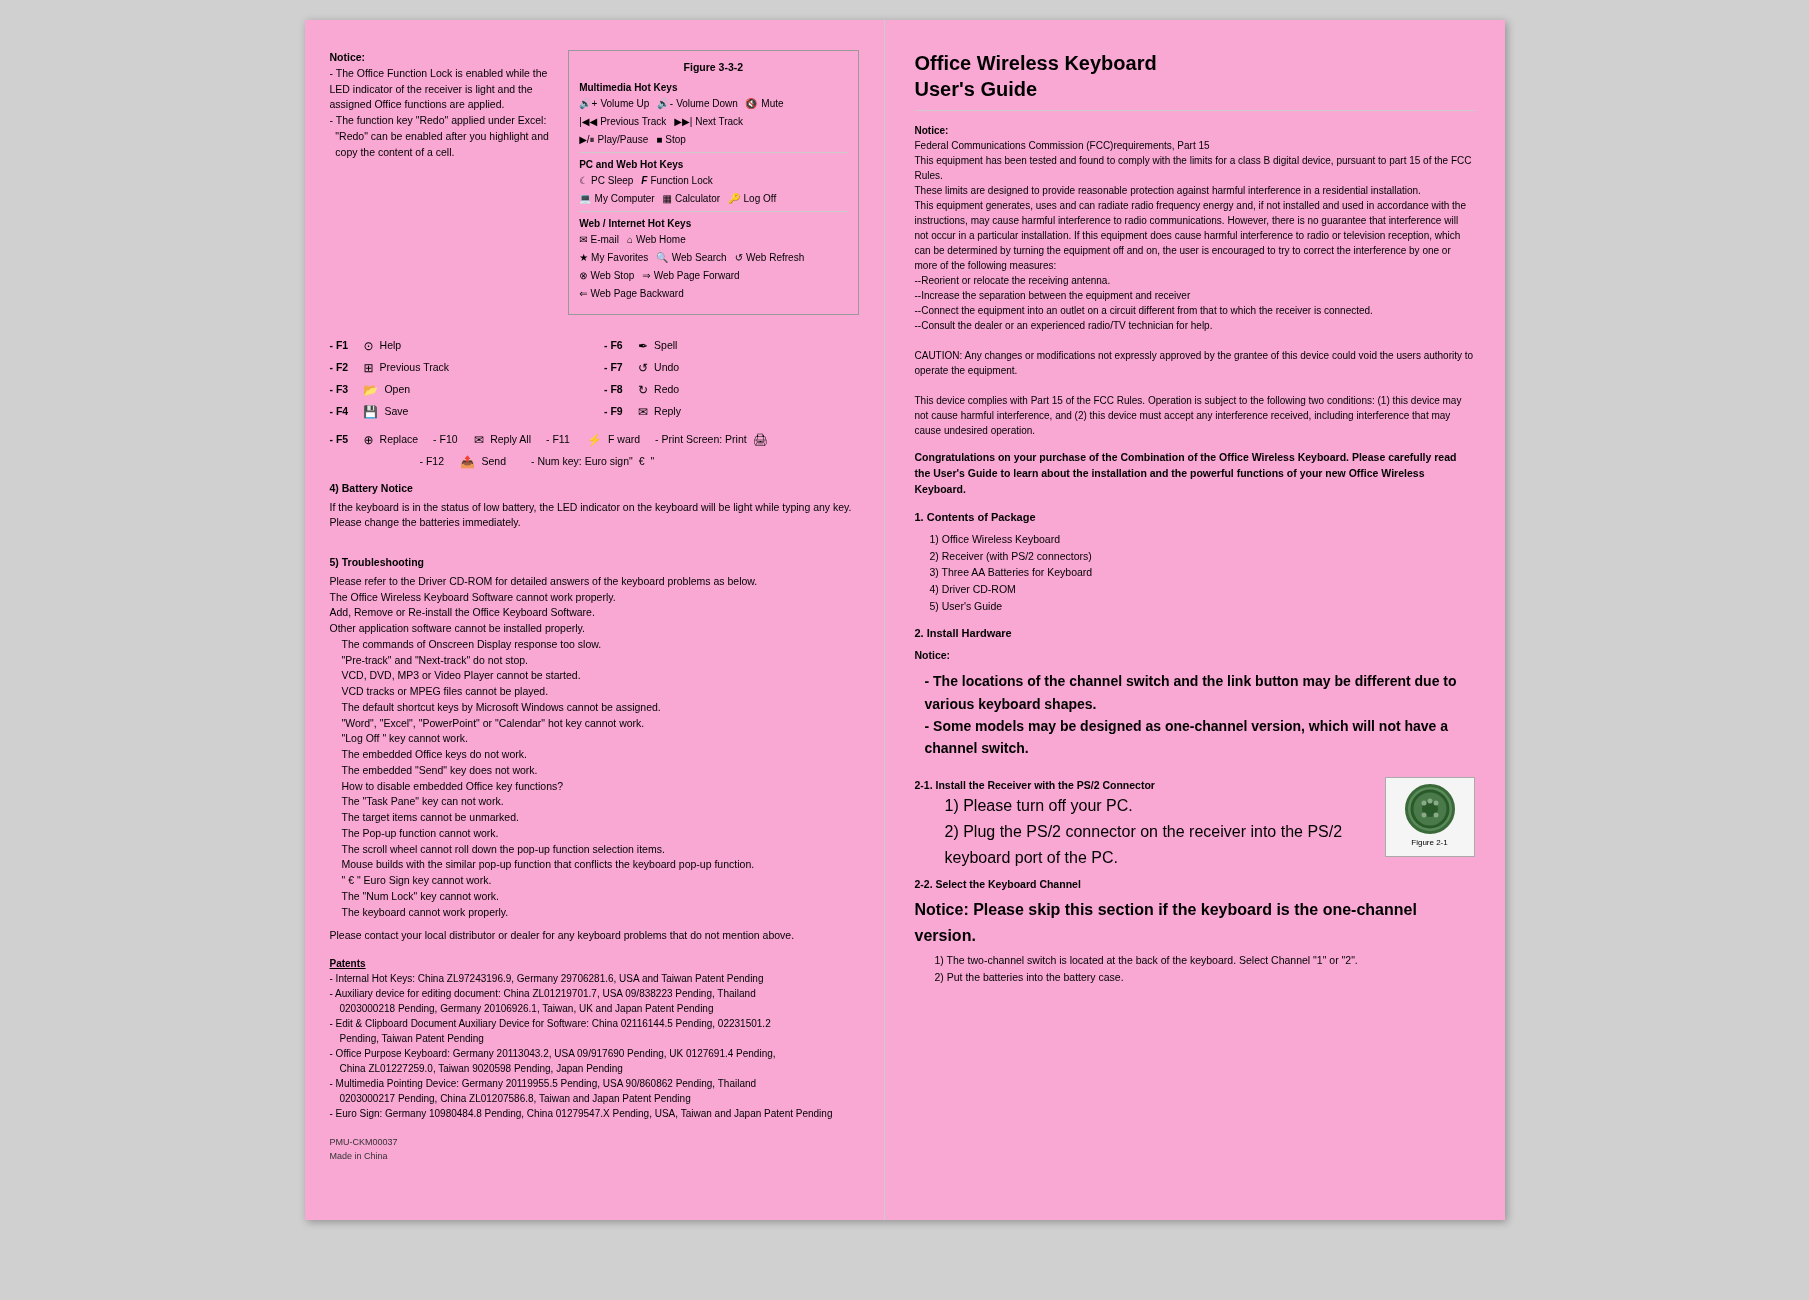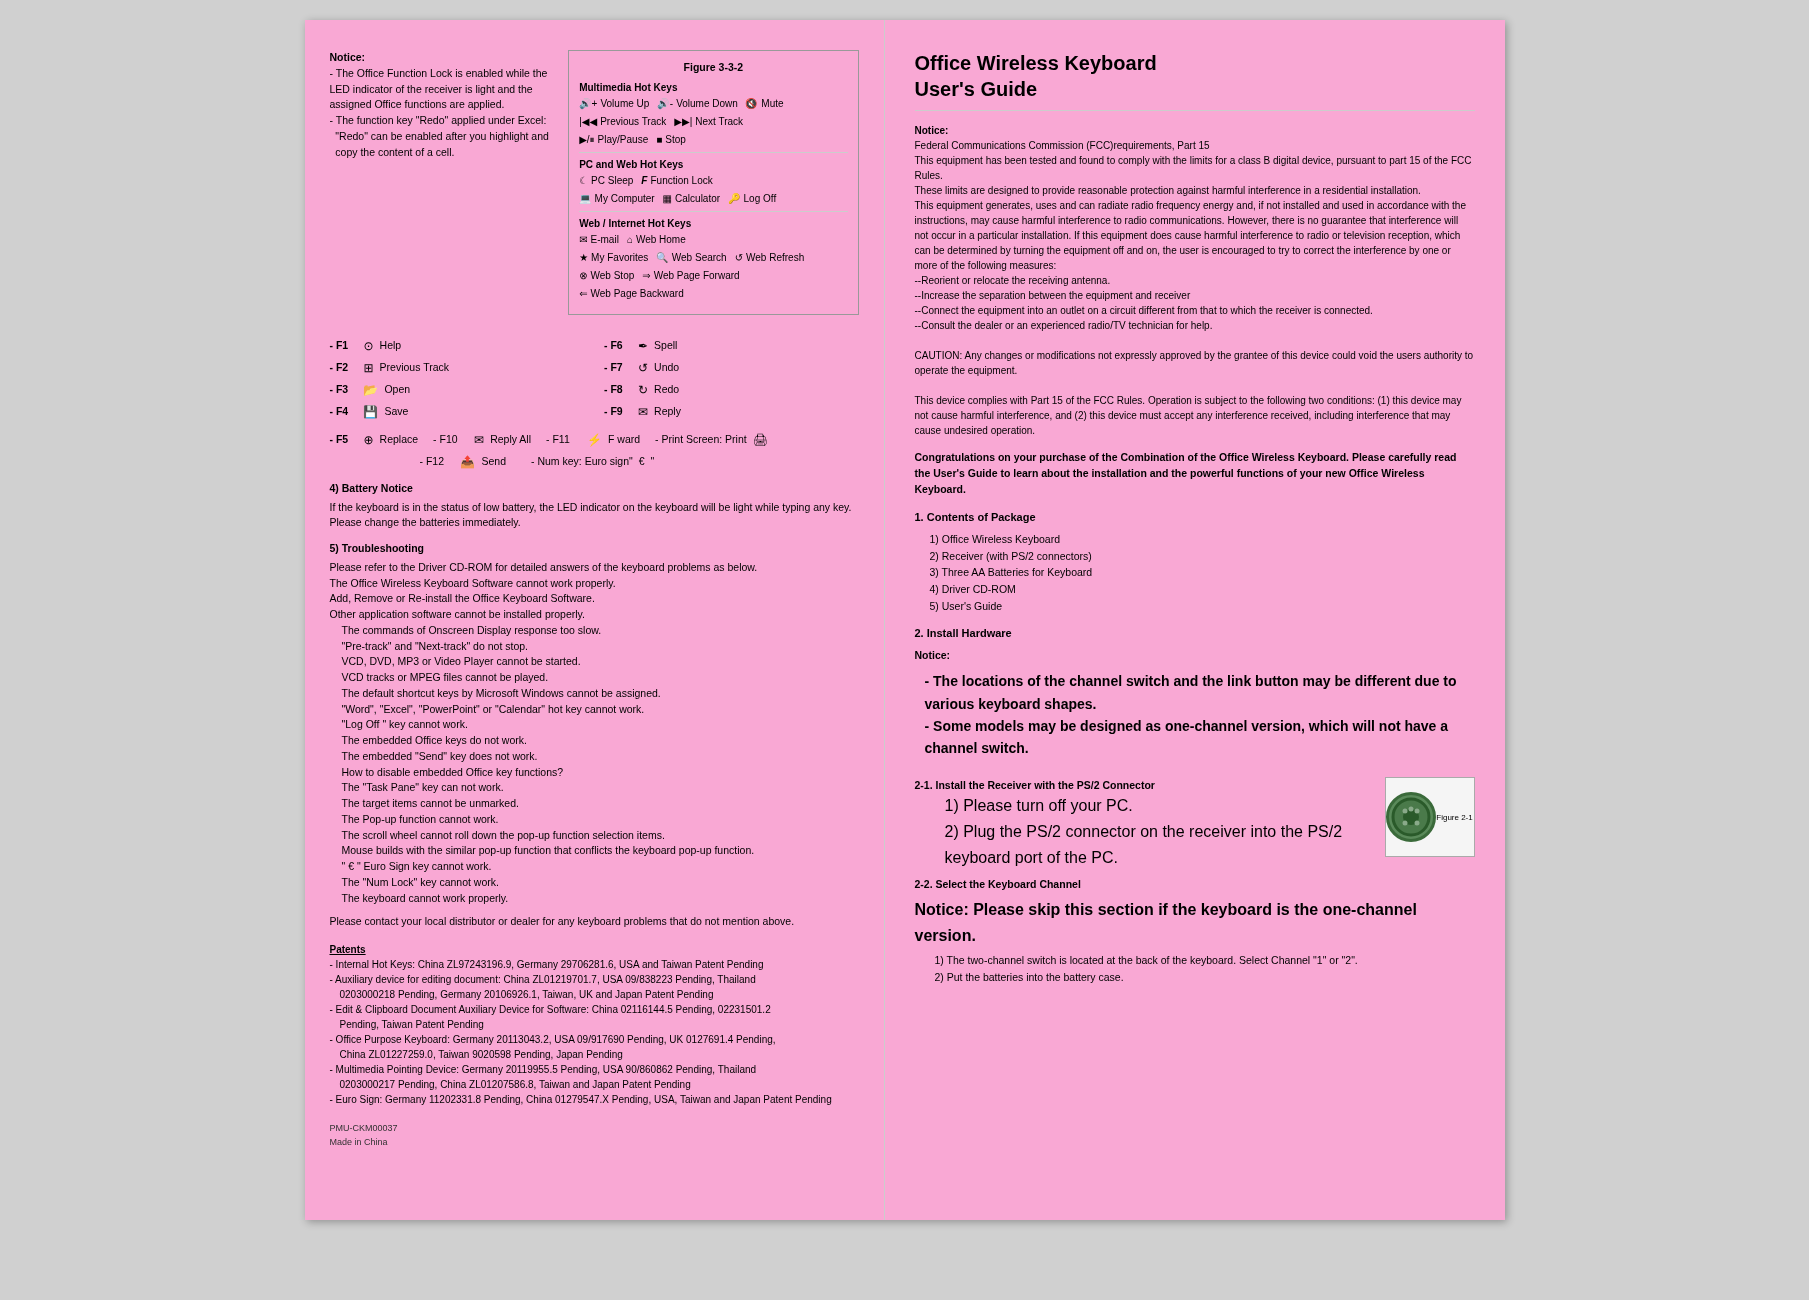--- a/index.html
+++ b/index.html
@@ -88,21 +88,21 @@
     .battery-section {
       margin-top: 10px;
       font-size: 10.5px;
       line-height: 1.5;
     }
     .battery-title {
       font-weight: bold;
       margin-bottom: 3px;
     }
     .troubleshoot-section {
-      margin-top: 10px;
+      margin-top: 24px;
       font-size: 10.5px;
       line-height: 1.5;
     }
     .troubleshoot-title {
       font-weight: bold;
       margin-bottom: 3px;
     }
     .contact-text {
       margin-top: 8px;
       font-size: 10.5px;
@@ -173,21 +173,21 @@
       margin-bottom: 6px;
     }
     .figure-img-box {
       float: right;
       border: 1px solid #aaa;
       width: 90px;
       height: 80px;
       margin-left: 10px;
       margin-bottom: 5px;
       display: flex;
-      flex-direction: row;
+      flex-direction: column;
       align-items: center;
       justify-content: center;
       font-size: 9px;
       background: #f5f5f5;
     }
     .ps2-connector {
       width: 50px;
       height: 50px;
       background: #5a8a5a;
       border-radius: 50%;
@@ -490,21 +490,21 @@
       <div>
         <div>- Internal Hot Keys: China ZL97243196.9, Germany 29706281.6, USA and Taiwan Patent Pending</div>
         <div>- Auxiliary device for editing document: China ZL01219701.7, USA 09/838223 Pending, Thailand</div>
         <div style="padding-left:10px;">0203000218 Pending, Germany 20106926.1, Taiwan, UK and Japan Patent Pending</div>
         <div>- Edit &amp; Clipboard Document Auxiliary Device for Software: China 02116144.5 Pending, 02231501.2</div>
         <div style="padding-left:10px;">Pending, Taiwan Patent Pending</div>
         <div>- Office Purpose Keyboard: Germany 20113043.2, USA 09/917690 Pending, UK 0127691.4 Pending,</div>
         <div style="padding-left:10px;">China ZL01227259.0, Taiwan 9020598 Pending, Japan Pending</div>
         <div>- Multimedia Pointing Device: Germany 20119955.5 Pending, USA 90/860862 Pending, Thailand</div>
         <div style="padding-left:10px;">0203000217 Pending, China ZL01207586.8, Taiwan and Japan Patent Pending</div>
-        <div>- Euro Sign: Germany 11202331.8 Pending, China 01279547.X Pending, USA, Taiwan and Japan Patent Pending</div>
+        <div>- Euro Sign: Germany 10980484.8 Pending, China 01279547.X Pending, USA, Taiwan and Japan Patent Pending</div>
       </div>
     </div>
 
     <div class="footer-text">
       <div>PMU-CKM00037</div>
       <div>Made in China</div>
     </div>
   </div>
 
   <div class="right-panel">

